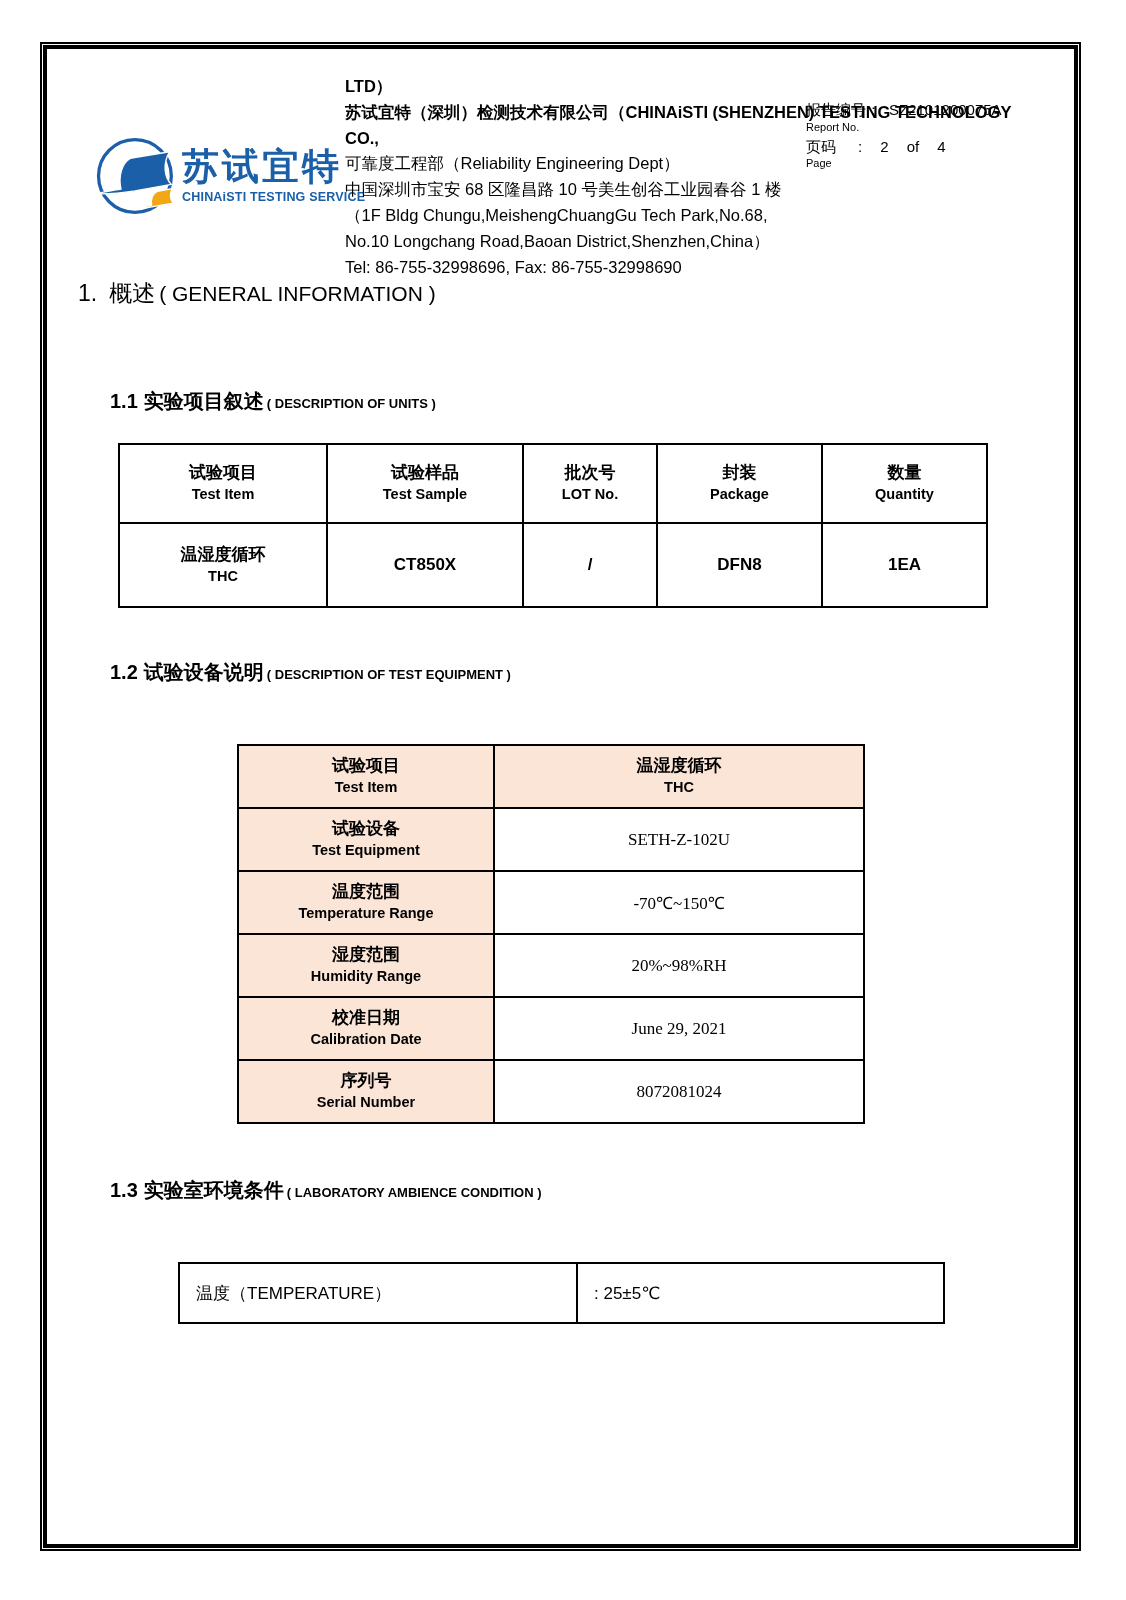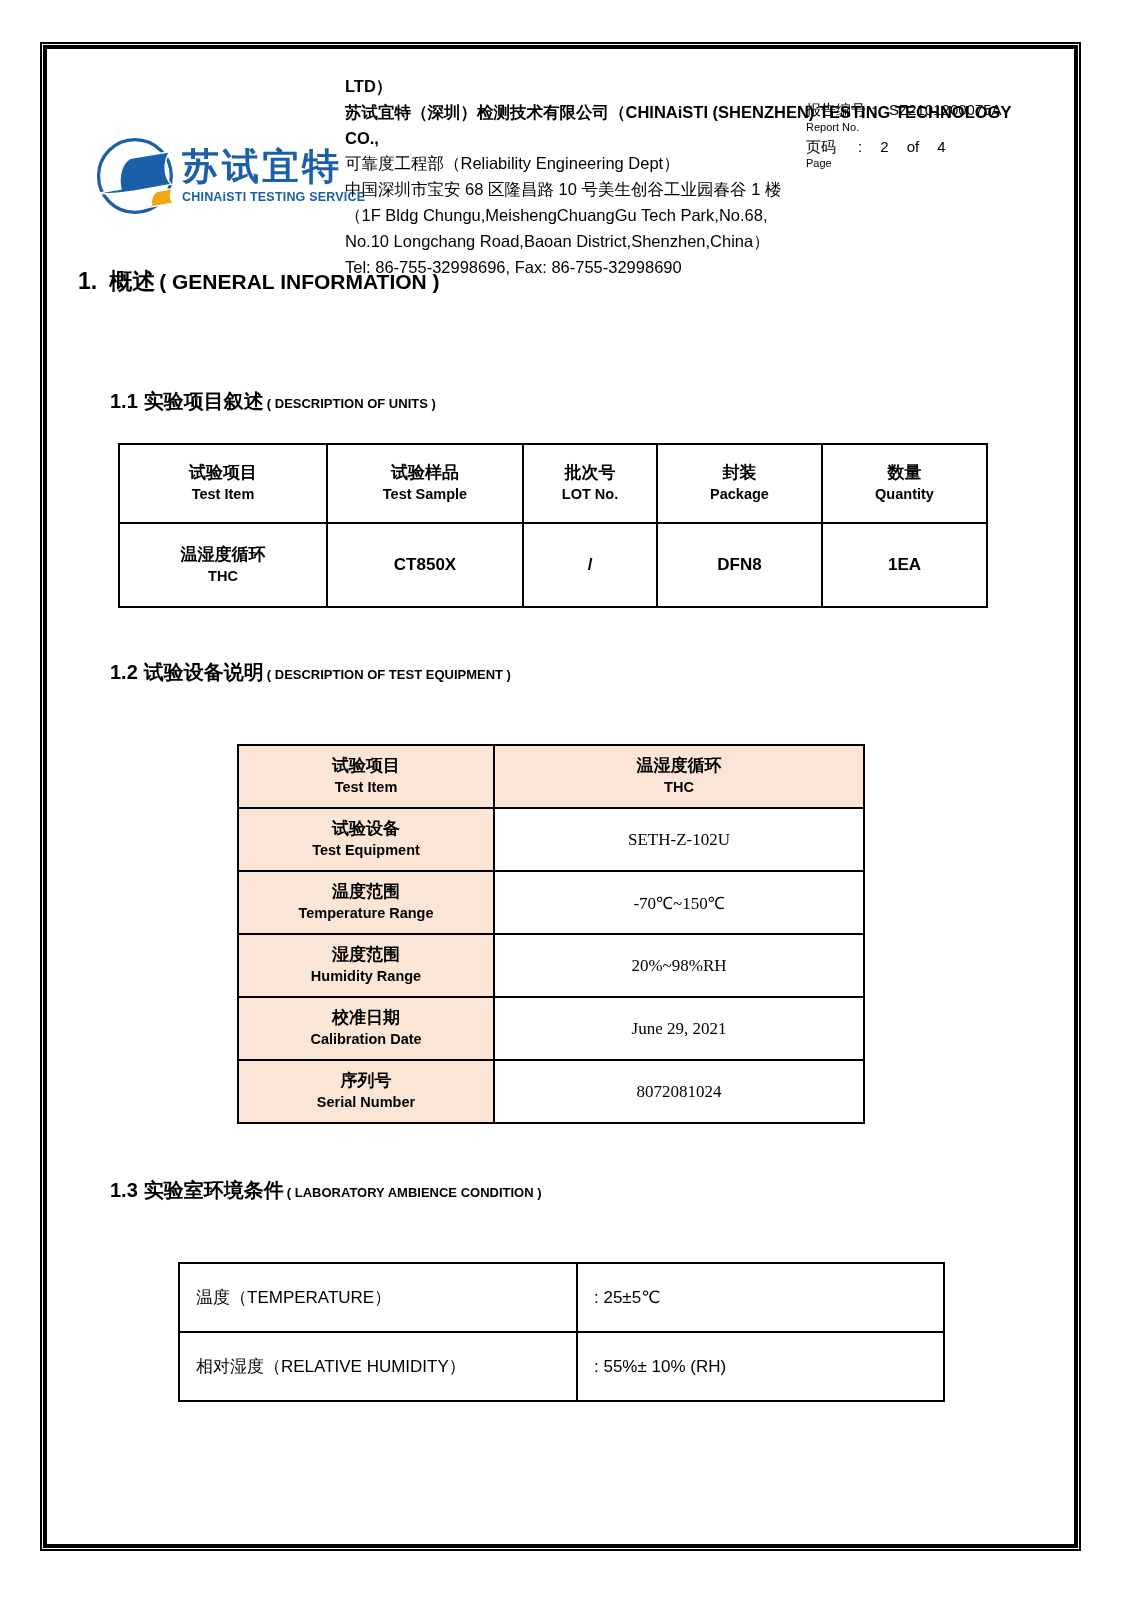--- a/index.html
+++ b/index.html
@@ -21,21 +21,21 @@
   .site-link{color:#000099;font-weight:bold;text-decoration:underline;cursor:pointer;}
 
   
   .report-info{position:absolute;left:806px;top:101px;font-size:15px;line-height:1.25;}
   .ri-en{font-size:11px;margin:1px 0 3px 0;}
   .ri-val{margin-left:8px;}
   .ri-page-row .ri-colon{margin:0 18px 0 22px;}
   .ri-page-val{word-spacing:14px;}
 
   
-  .heading1{position:absolute;left:78px;top:266px;font-weight:bold;}
+  .heading1{position:absolute;left:78px;top:278px;font-weight:normal;}
   .heading1 .h-num{font-size:23px;margin-right:12px;}
   .heading1 .h-zh{font-size:23px;}
   .heading1 .h-en{font-size:21px;margin-left:4px;}
   .heading2{position:absolute;left:110px;font-weight:bold;}
   .heading2 .h-num{font-size:20px;margin-right:6px;}
   .heading2 .h-zh{font-size:20px;}
   .heading2 .h-en{font-size:13px;margin-left:3px;}
   #sec11{top:388px;} #sec12{top:659px;} #sec13{top:1177px;}
 
   
@@ -48,21 +48,21 @@
 
   #units-table{left:118px;top:443px;width:868px;}
   #units-table tr.hdr{height:79px;}
   #units-table tr.data{height:84px;}
 
   #equipment-table{left:237px;top:744px;width:626px;}
   #equipment-table tr{height:63px;}
   .peach{background:#FBE5D6;}
 
   #ambience-table{left:178px;top:1262px;width:765px;}
-  #ambience-table tr{height:69px;margin-top:36px;}
+  #ambience-table tr{height:60px;margin-top:36px;}
   #ambience-table td{text-align:left;padding-left:16px;font-size:17px;font-weight:normal;}
 </style>
 </head>
 <body>
 
 <div class="page">
 
   <div class="frame">
     <div class="frame-inner"></div>
   </div>
@@ -217,20 +217,16 @@
   <table class="t" id="ambience-table">
     <colgroup>
         <col style="width:398px">
         <col style="width:367px">
       </colgroup>
     <tbody>
         <tr>
       <td>温度（TEMPERATURE）</td>
       <td>: 25±5℃</td>
     </tr>
-    <tr>
-      <td>相对湿度（RELATIVE HUMIDITY）</td>
-      <td>: 55%± 10% (RH)</td>
-    </tr>
   </tbody>
     </table>
 
 </div>
 
 </body></html>

